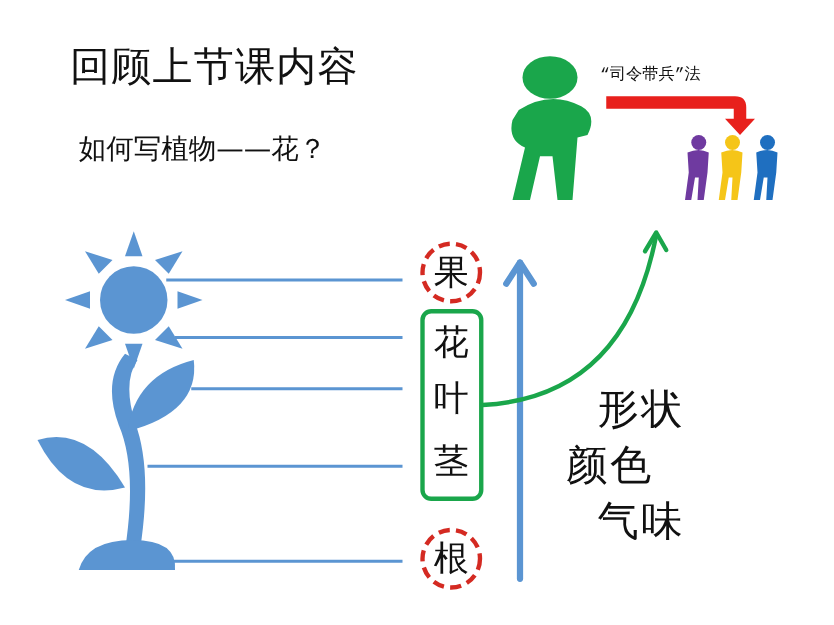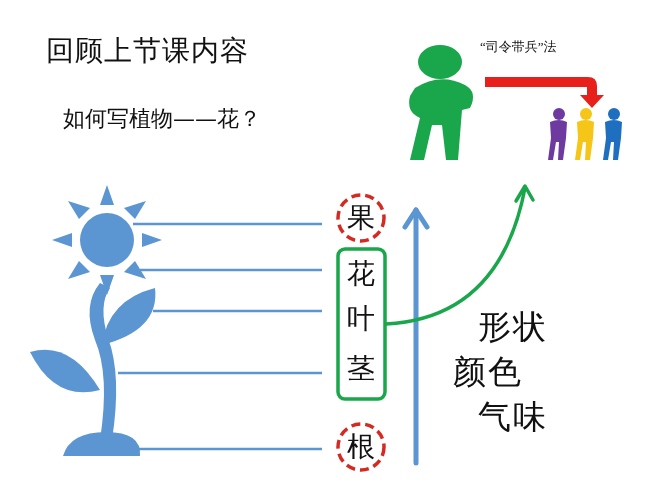--- a/index.html
+++ b/index.html
@@ -1,21 +1,21 @@
 <!DOCTYPE html>
 <html><head>
   <meta charset="utf-8">
   <style>
     html, body { margin: 0; padding: 0; background: #ffffff; }
     body { width: 667px; height: 500px; position: relative; overflow: hidden;
            font-family: "DejaVu Serif", "Liberation Serif", serif; color: #111; }
     .abs { position: absolute; }
-    #title { left: 46px; top: 32px; font-size: 28px; letter-spacing: 1px; font-family: "DejaVu Sans", sans-serif; }
+    #title { left: 56px; top: 32px; font-size: 32px; letter-spacing: 1px; font-family: "DejaVu Sans", sans-serif; }
     #subtitle { left: 63px; top: 104px; font-size: 22px; font-family: "DejaVu Sans", sans-serif; text-align: right; }
-    #method-label { left: 480px; top: 38px; font-size: 13px; font-family: Liberation Serif, serif; }
+    #method-label { left: 480px; top: 50px; font-size: 13px; font-family: Liberation Mono, monospace; }
     svg.layer { position: absolute; left: 0; top: 0; }
     .part { font-size: 28px; font-family: "DejaVu Sans", sans-serif; position: absolute; width: 40px; text-align: center; }
     .attr { font-size: 33px; font-family: Liberation Sans, sans-serif; position: absolute; letter-spacing: 2px; }
   </style>
 </head>
 <body>
 
 <div id="title" class="abs">回顾上节课内容</div>
 <div id="subtitle" class="abs">如何写植物——花？</div>
 <div id="method-label" class="abs">“司令带兵”法</div>

